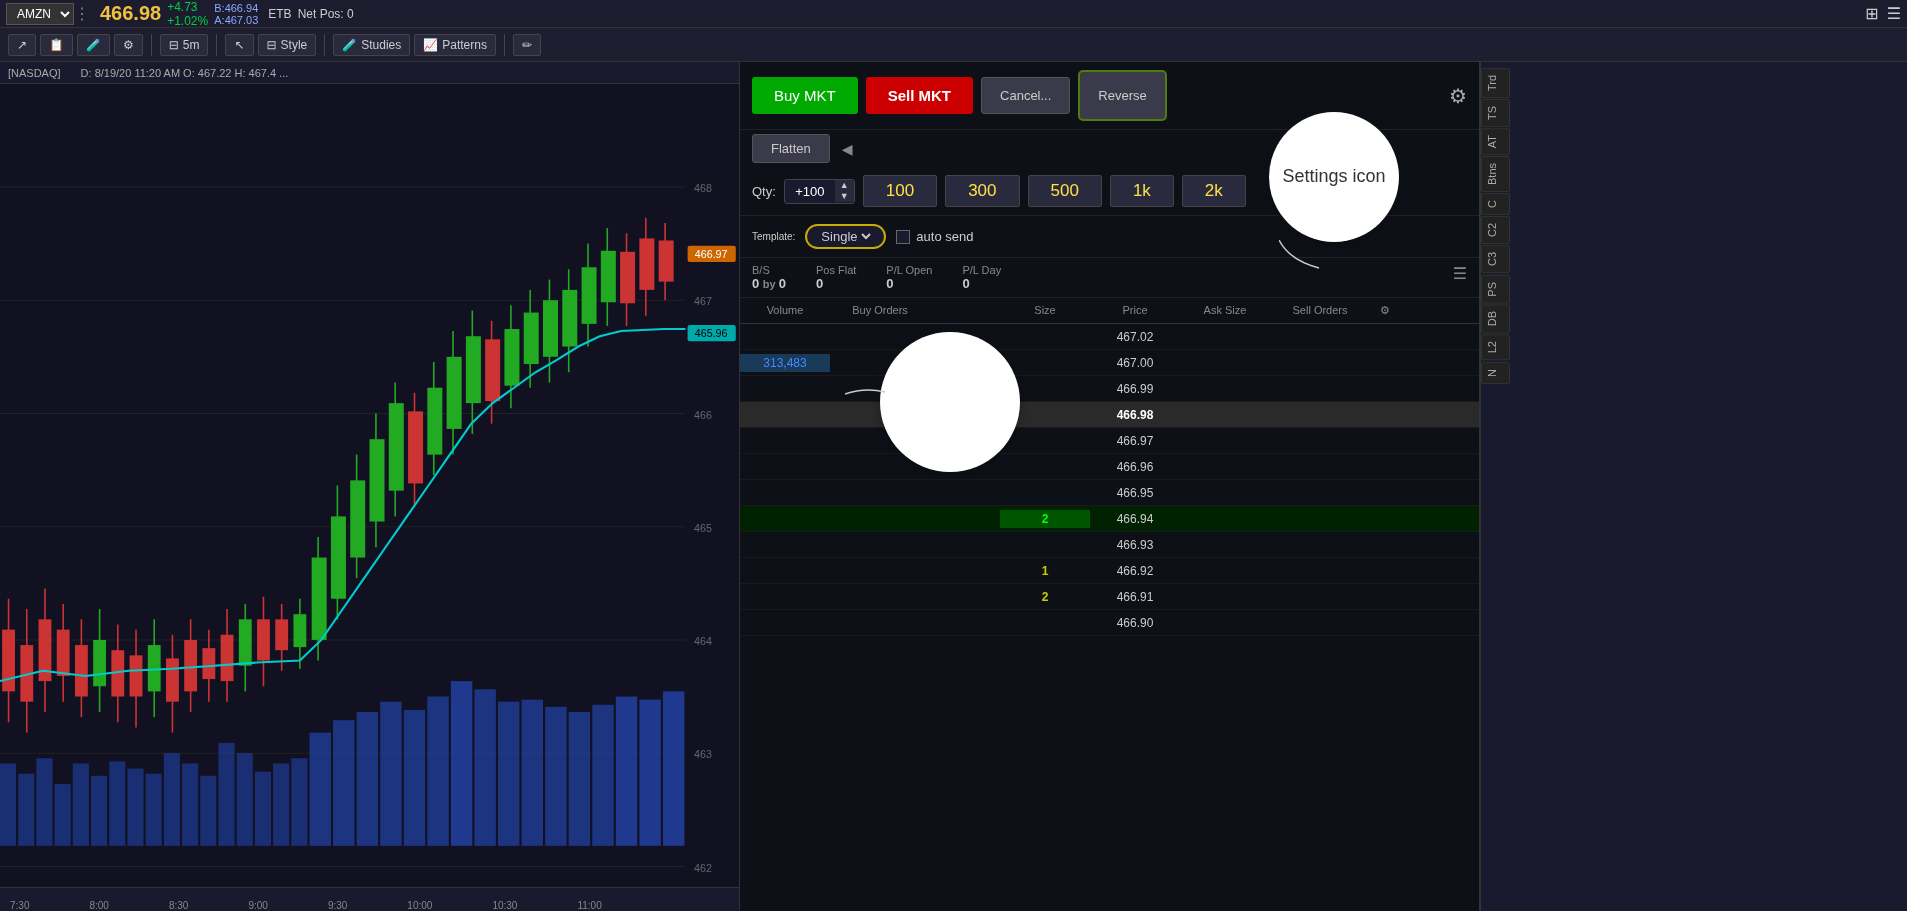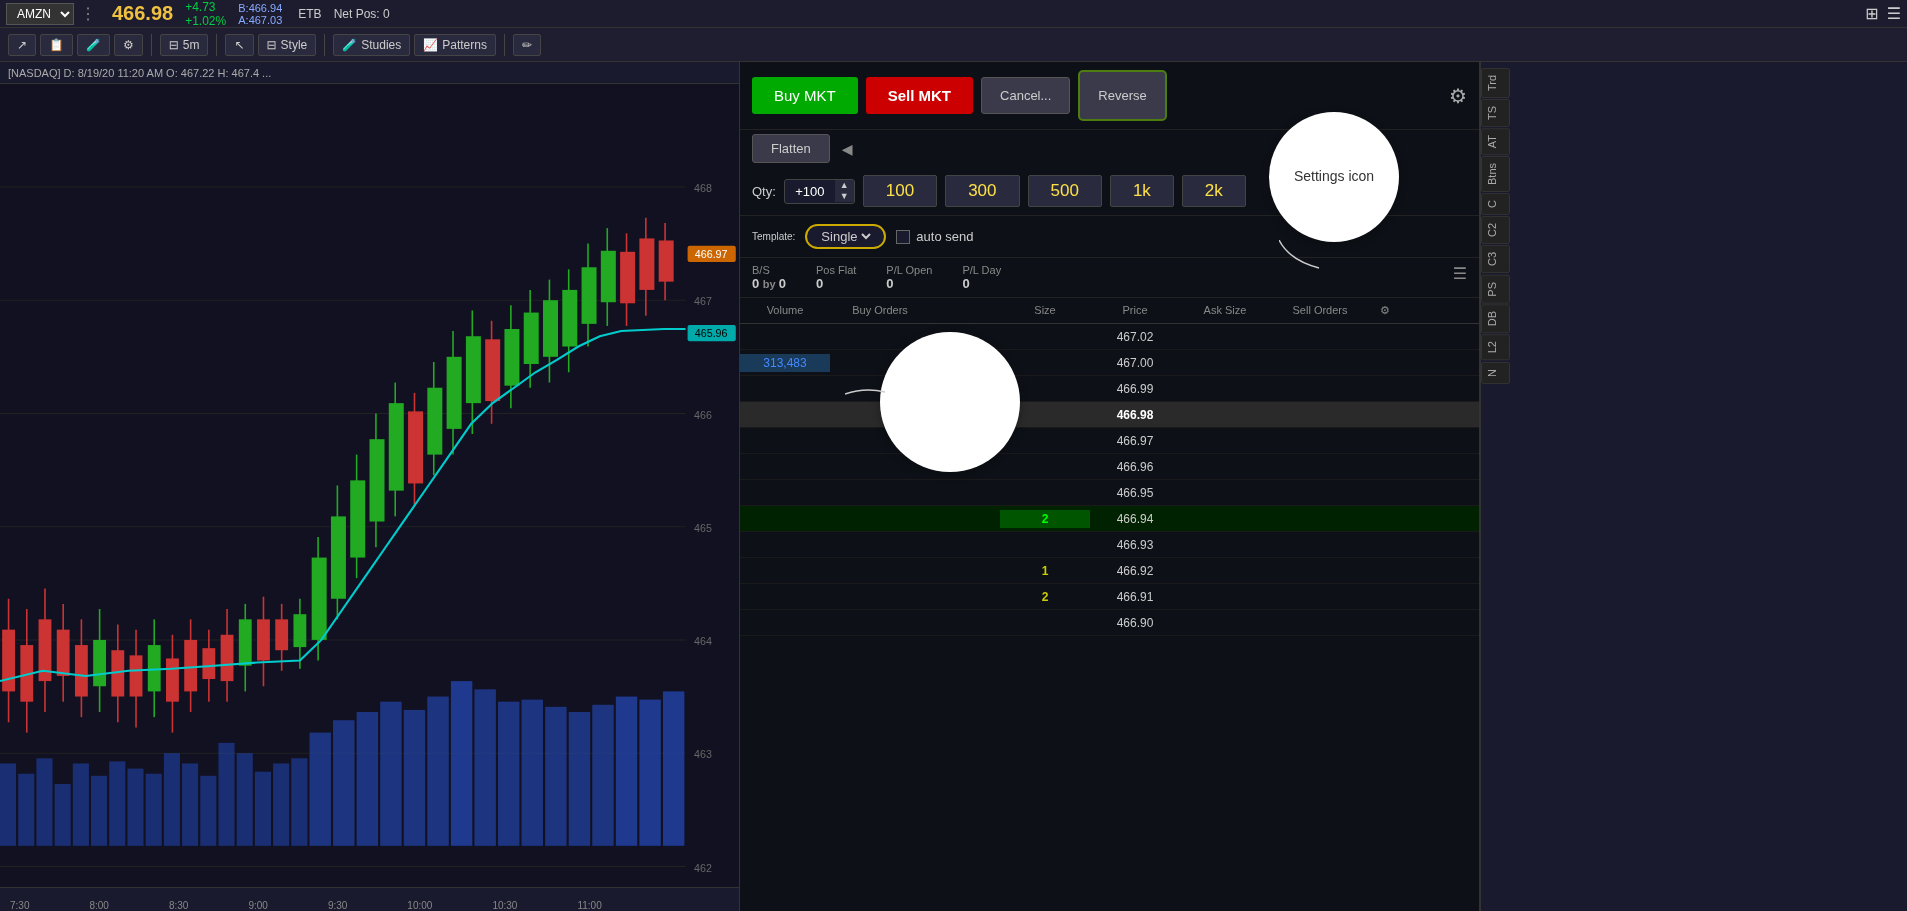--- a/index.html
+++ b/index.html
@@ -1,39 +1,39 @@
 <!DOCTYPE html>
 <html><head>
   <meta charset="utf-8">
   <style>
     * { box-sizing: border-box; margin: 0; padding: 0; }
     body { background: #1a1a2e; color: #ccc; font-family: Arial, sans-serif; font-size: 12px; overflow: hidden; width: 1907px; height: 911px; }
 
     
-    .top-bar { display: flex; align-items: center; background: #1c1c2e; height: 28px; padding: 0 6px; gap: 6px; border-bottom: 1px solid #333; }
+    .top-bar { display: flex; align-items: center; background: #1c1c2e; height: 28px; padding: 0 6px; gap: 0; border-bottom: 1px solid #333; }
     .top-bar .symbol-select { background: #333; color: #fff; border: 1px solid #555; padding: 2px 6px; font-size: 12px; height: 22px; }
     .top-bar .price-main { color: #f0c040; font-size: 20px; font-weight: bold; margin-left: 10px; }
     .top-bar .price-change-pos { color: #00cc44; font-size: 12px; margin-left: 6px; }
     .top-bar .bid-ask { color: #88aaff; font-size: 11px; margin-left: 6px; }
     .top-bar .etb { color: #ccc; font-size: 12px; margin-left: 10px; }
     .top-bar .netpos { color: #ccc; font-size: 12px; margin-left: 6px; }
     .top-bar .right-icons { margin-left: auto; display: flex; gap: 8px; }
     .top-bar .grid-icon, .top-bar .menu-icon { color: #ccc; font-size: 16px; cursor: pointer; }
 
     
     .toolbar { display: flex; align-items: center; background: #1e1e30; height: 34px; padding: 0 8px; gap: 4px; border-bottom: 1px solid #333; }
     .toolbar-btn { background: #2a2a3e; border: 1px solid #444; color: #ccc; padding: 3px 8px; cursor: pointer; font-size: 12px; border-radius: 2px; display: flex; align-items: center; gap: 4px; }
     .toolbar-sep { width: 1px; background: #444; height: 22px; margin: 0 4px; }
 
     
     .main-layout { display: flex; height: calc(911px - 28px - 34px); }
 
     
     .chart-area { flex: 0 0 740px; background: #111122; position: relative; overflow: hidden; border-right: 1px solid #333; }
-    .chart-info-bar { background: #1a1a2e; padding: 2px 8px; font-size: 11px; color: #aaa; border-bottom: 1px solid #333; display: flex; align-items: center; gap: 3px; height: 22px; }
+    .chart-info-bar { background: #1a1a2e; padding: 2px 8px; font-size: 11px; color: #aaa; border-bottom: 1px solid #333; display: flex; align-items: center; gap: 20px; height: 22px; }
     .chart-canvas { width: 100%; height: calc(100% - 22px - 24px); position: relative; overflow: hidden; }
     .chart-x-axis { height: 36px; background: #1a1a2e; border-top: 1px solid #333; display: flex; align-items: center; padding: 0 10px; gap: 60px; color: #888; font-size: 10px; }
 
     
     .order-panel { flex: 0 0 740px; background: #0d1117; display: flex; flex-direction: column; border-right: 1px solid #333; }
 
     
     .order-buttons { background: #0d1117; padding: 8px 12px; display: flex; gap: 8px; align-items: center; border-bottom: 1px solid #222; }
     .btn-buy { background: #00aa00; color: #fff; border: none; padding: 10px 22px; font-size: 15px; font-weight: normal; cursor: pointer; border-radius: 3px; }
     .btn-sell { background: #cc0000; color: #fff; border: none; padding: 10px 22px; font-size: 15px; font-weight: bold; cursor: pointer; border-radius: 3px; }
@@ -558,21 +558,21 @@
         <div class="dom-cell"></div>
         <div class="dom-cell">466.90</div>
         <div class="dom-cell"></div>
         <div class="dom-cell"></div>
         <div class="dom-cell"></div>
       </div>
 
     </div>
 
     <div style="position:absolute; top:50px; right:80px; pointer-events:none; z-index:10;">
-      <div style="background:white; border-radius:50%; width:130px; height:130px; display:flex; align-items:center; justify-content:center; text-align:center; font-size:14px; color:#333; font-weight:normal; box-shadow:0 2px 8px rgba(0,0,0,0.3); line-height:1.4;">
+      <div style="background:white; border-radius:50%; width:130px; height:130px; display:flex; align-items:center; justify-content:center; text-align:center; font-size:18px; color:#333; font-weight:normal; box-shadow:0 2px 8px rgba(0,0,0,0.3); line-height:1.4;">
         <span>Settings icon</span>
       </div>
       <svg style="position:absolute; bottom:-28px; left:10px;" width="50" height="30">
         <path d="M0,0 Q10,20 40,28" stroke="#ccc" stroke-width="1.5" fill="none"></path>
       </svg>
     </div>
 
     <div style="position:absolute; top:270px; left:140px; pointer-events:none; z-index:10;">
       <div style="background:white; border-radius:50%; width:140px; height:140px; display:flex; align-items:center; justify-content:center; text-align:center; font-size:14px; color:#333; font-weight:normal; box-shadow:0 2px 8px rgba(0,0,0,0.3); line-height:1.4;">
         <span></span>

